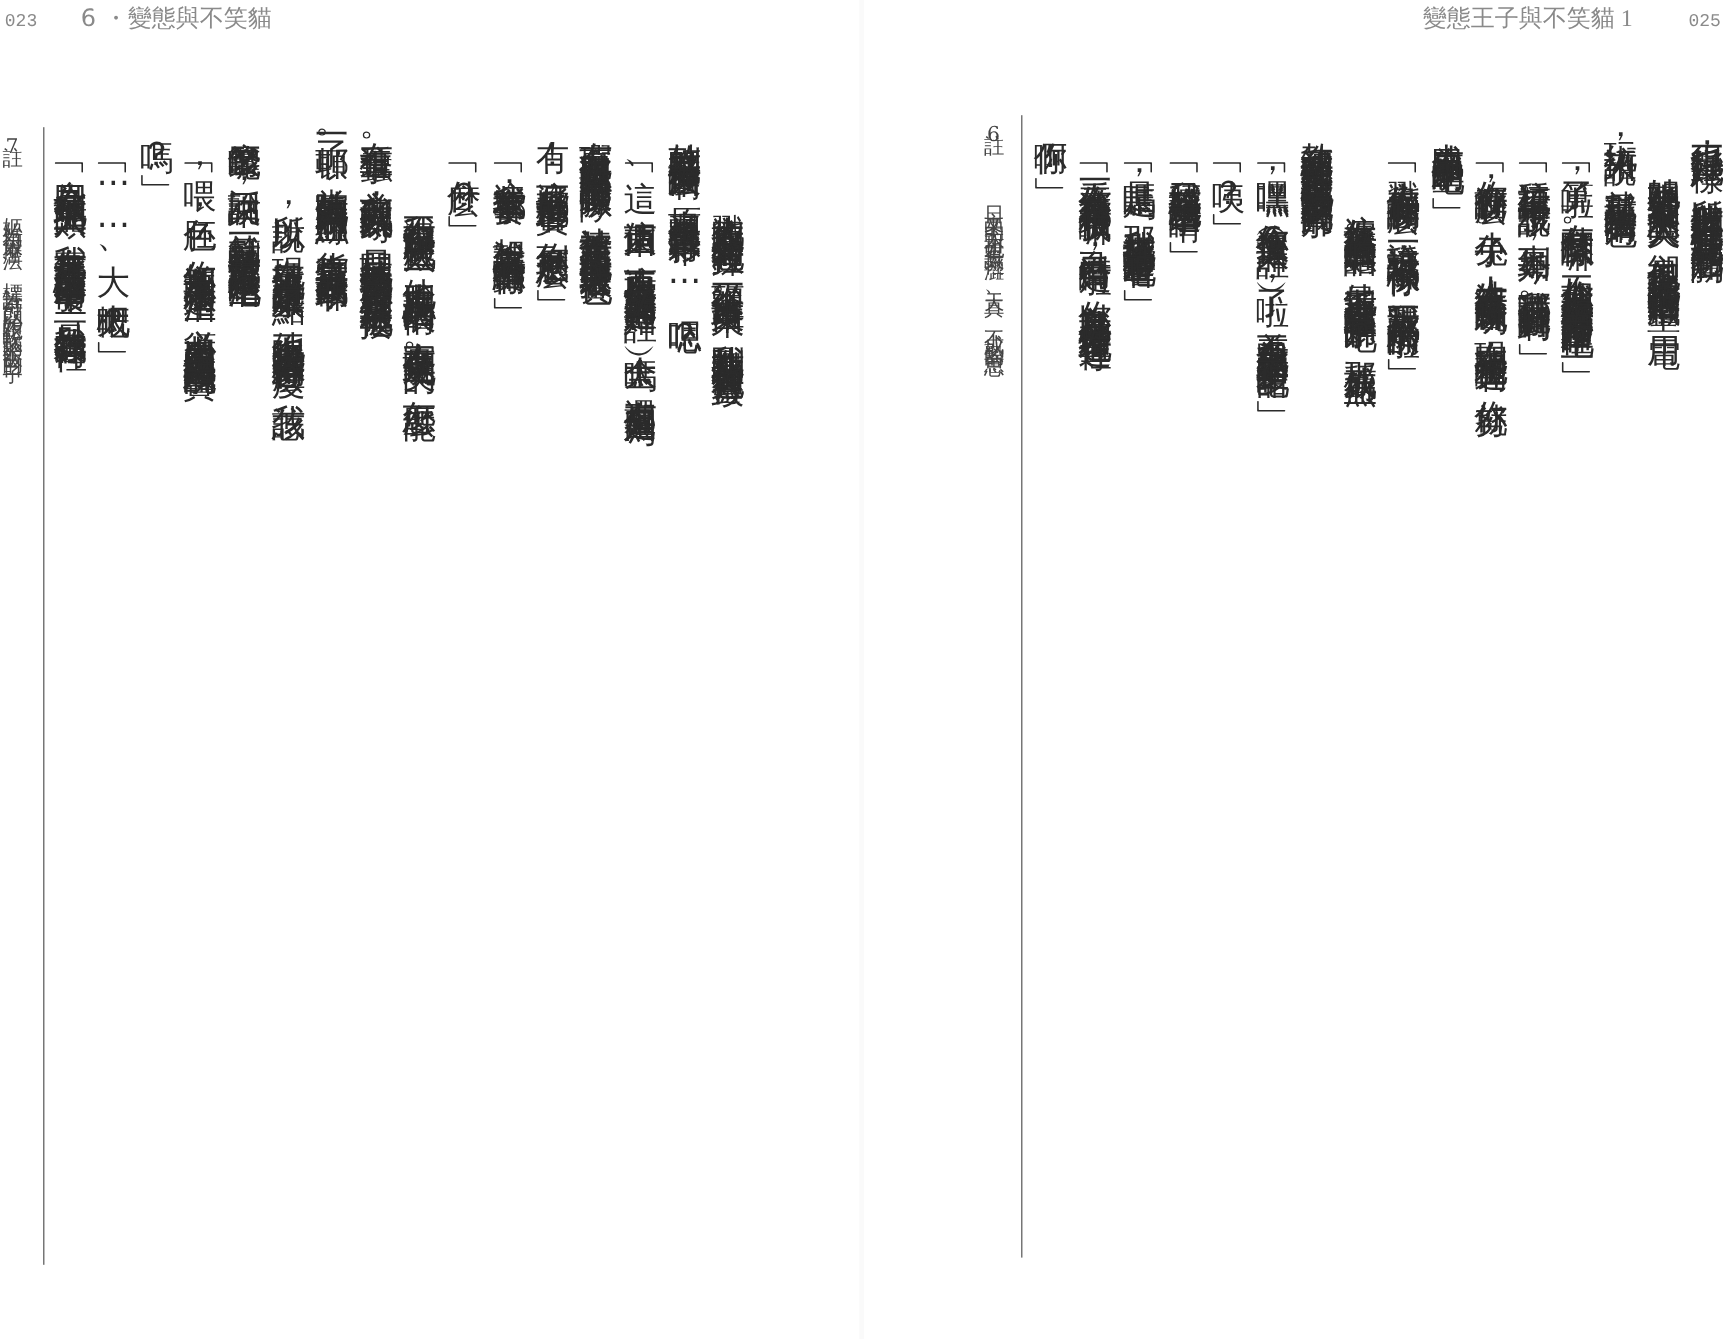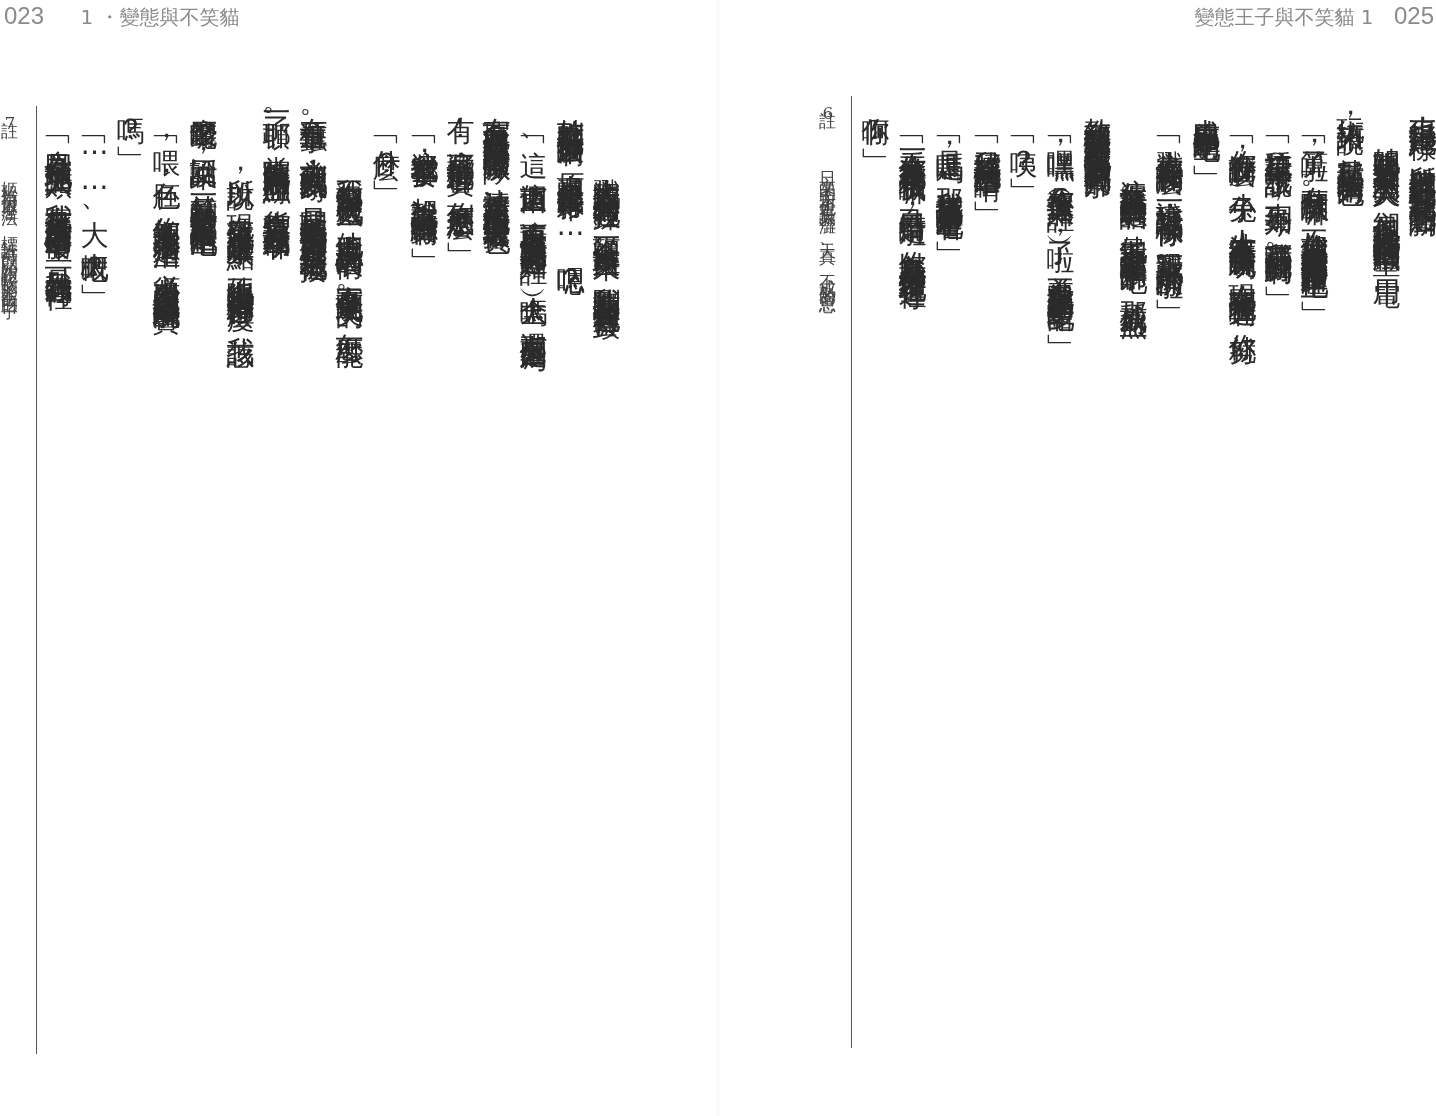--- a/index.html
+++ b/index.html
@@ -1,37 +1,37 @@
 <!DOCTYPE html>
 <html><head>
 <meta charset="utf-8">
 <style>
   html, body { margin: 0; padding: 0; background: #ffffff; }
   body { width: 1436px; height: 1116px; position: relative; overflow: hidden;
          font-family: "DejaVu Sans", "Liberation Sans", sans-serif; color: #2a2a2a; }
   .header { position: absolute; top: 2px; font-size: 20px; color: #8a8a8a; white-space: nowrap; }
-  .header .num { font-family: Liberation Sans, sans-serif; font-size: 24px; letter-spacing: 0px; }
+  .header .num { font-family: Liberation Mono, monospace; font-size: 15px; letter-spacing: 0px; }
   #hdr-left { left: 4px; }
   #hdr-left .title { margin-left: 30px; }
   #hdr-right { right: 2px; }
-  #hdr-right .title { margin-right: 14px; }
+  #hdr-right .title { margin-right: 40px; font-family: Liberation Serif, serif; }
   .col { position: absolute; writing-mode: vertical-rl; text-orientation: upright;
          font-size: 28px; line-height: 34px; letter-spacing: 2.1px; white-space: nowrap; color: #2b2b2b; }
   .note { position: absolute; writing-mode: vertical-rl; text-orientation: upright;
           font-family: "DejaVu Serif", "Liberation Serif", serif;
           font-size: 17px; line-height: 20px; letter-spacing: 4.6px; white-space: nowrap; color: #444; }
   .note-rule { position: absolute; width: 1px; background: #555; }
   .page-shadow { position: absolute; top: 0; bottom: 0; left: 716px; width: 4px; background: #fafafa; }
 </style>
 </head>
 <body>
 
 <div class="header" id="hdr-left">
   <span class="num">023</span>
-  <span class="title">1 ・變態與不笑貓</span>
+  <span class="title">6 ・變態與不笑貓</span>
 </div>
 <div class="header" id="hdr-right">
   <span class="title">變態王子與不笑貓 1</span>
   <span class="num">025</span>
 </div>
 
 <div class="page-shadow"></div>
 
 <div>
   <div class="col" style="left:1405px; top:96px;">也得變得跟她一樣，所以我們田徑社絕不會有那些花花草草的花邊新聞。</div>

